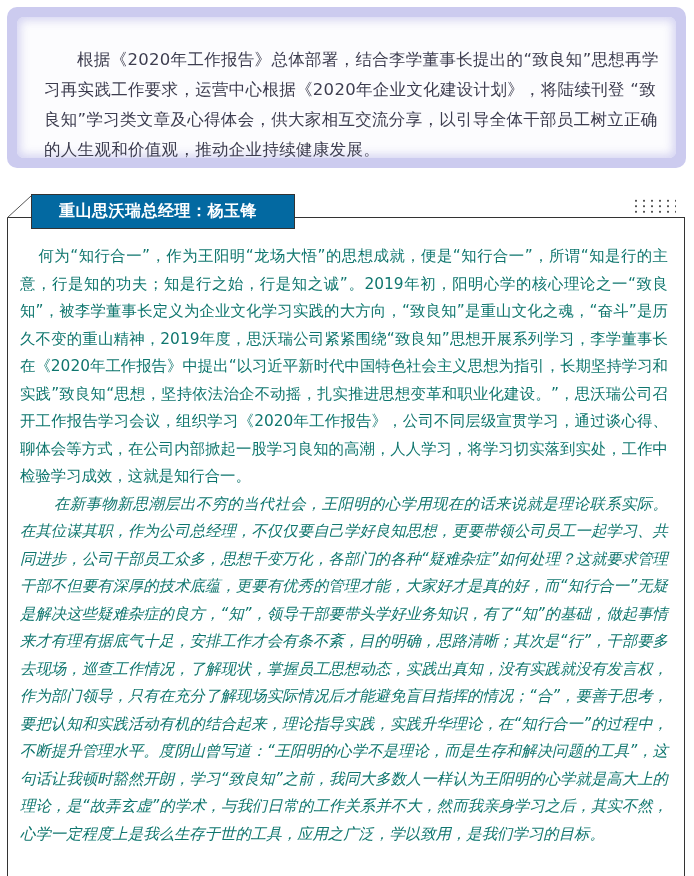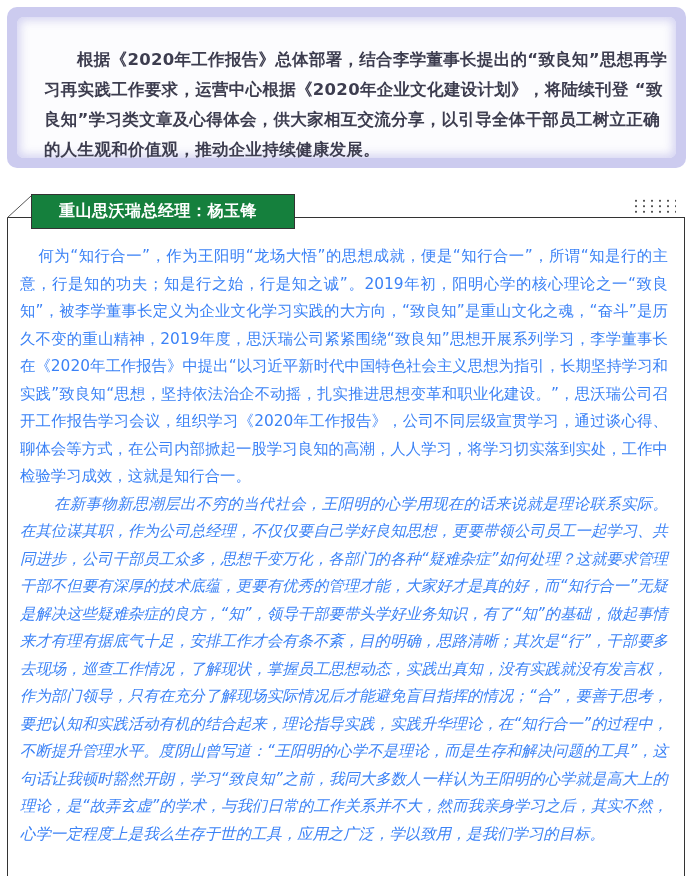--- a/index.html
+++ b/index.html
@@ -35,21 +35,21 @@
       border-radius: 7px;
       box-shadow: inset 0 0 10px 3px rgba(204,203,239,0.85);
     }
     .intro-text {
       position: absolute;
       left: 27px;
       top: 28px;
       width: 628px;
       margin: 0;
       font-size: 16.5px;
-      font-weight: bold;
+      font-weight: normal;
       line-height: 30px;
       color: #3d3d4f;
       text-indent: 2em;
       letter-spacing: 0.3px;
     }
 
     
     .card {
       position: absolute;
       left: 7px;
@@ -68,21 +68,21 @@
       width: 26px;
       height: 26px;
       pointer-events: none;
     }
     .heading-tab {
       position: absolute;
       left: 31px;
       top: 194px;
       width: 264px;
       height: 35px;
-      background: #15803d;
+      background: #0369a1;
       border: 1.5px solid #333333;
       box-sizing: border-box;
       display: flex;
       align-items: center;
       padding-left: 27px;
     }
     .heading-tab span {
       color: #ffffff;
       font-weight: bold;
       font-size: 16px;
@@ -98,21 +98,21 @@
       background-size: 8px 5.5px;
     }
 
     .body-text {
       position: absolute;
       left: 20px;
       top: 243px;
       width: 648px;
       font-size: 15.4px;
       line-height: 27.5px;
-      color: #3b82f6;
+      color: #0f766e;
     }
     .body-text p {
       margin: 0;
       text-indent: 1.2em;
       text-align: justify;
     }
     .body-text p.p2 {
       text-indent: 2.2em;
       font-style: italic;
     }

